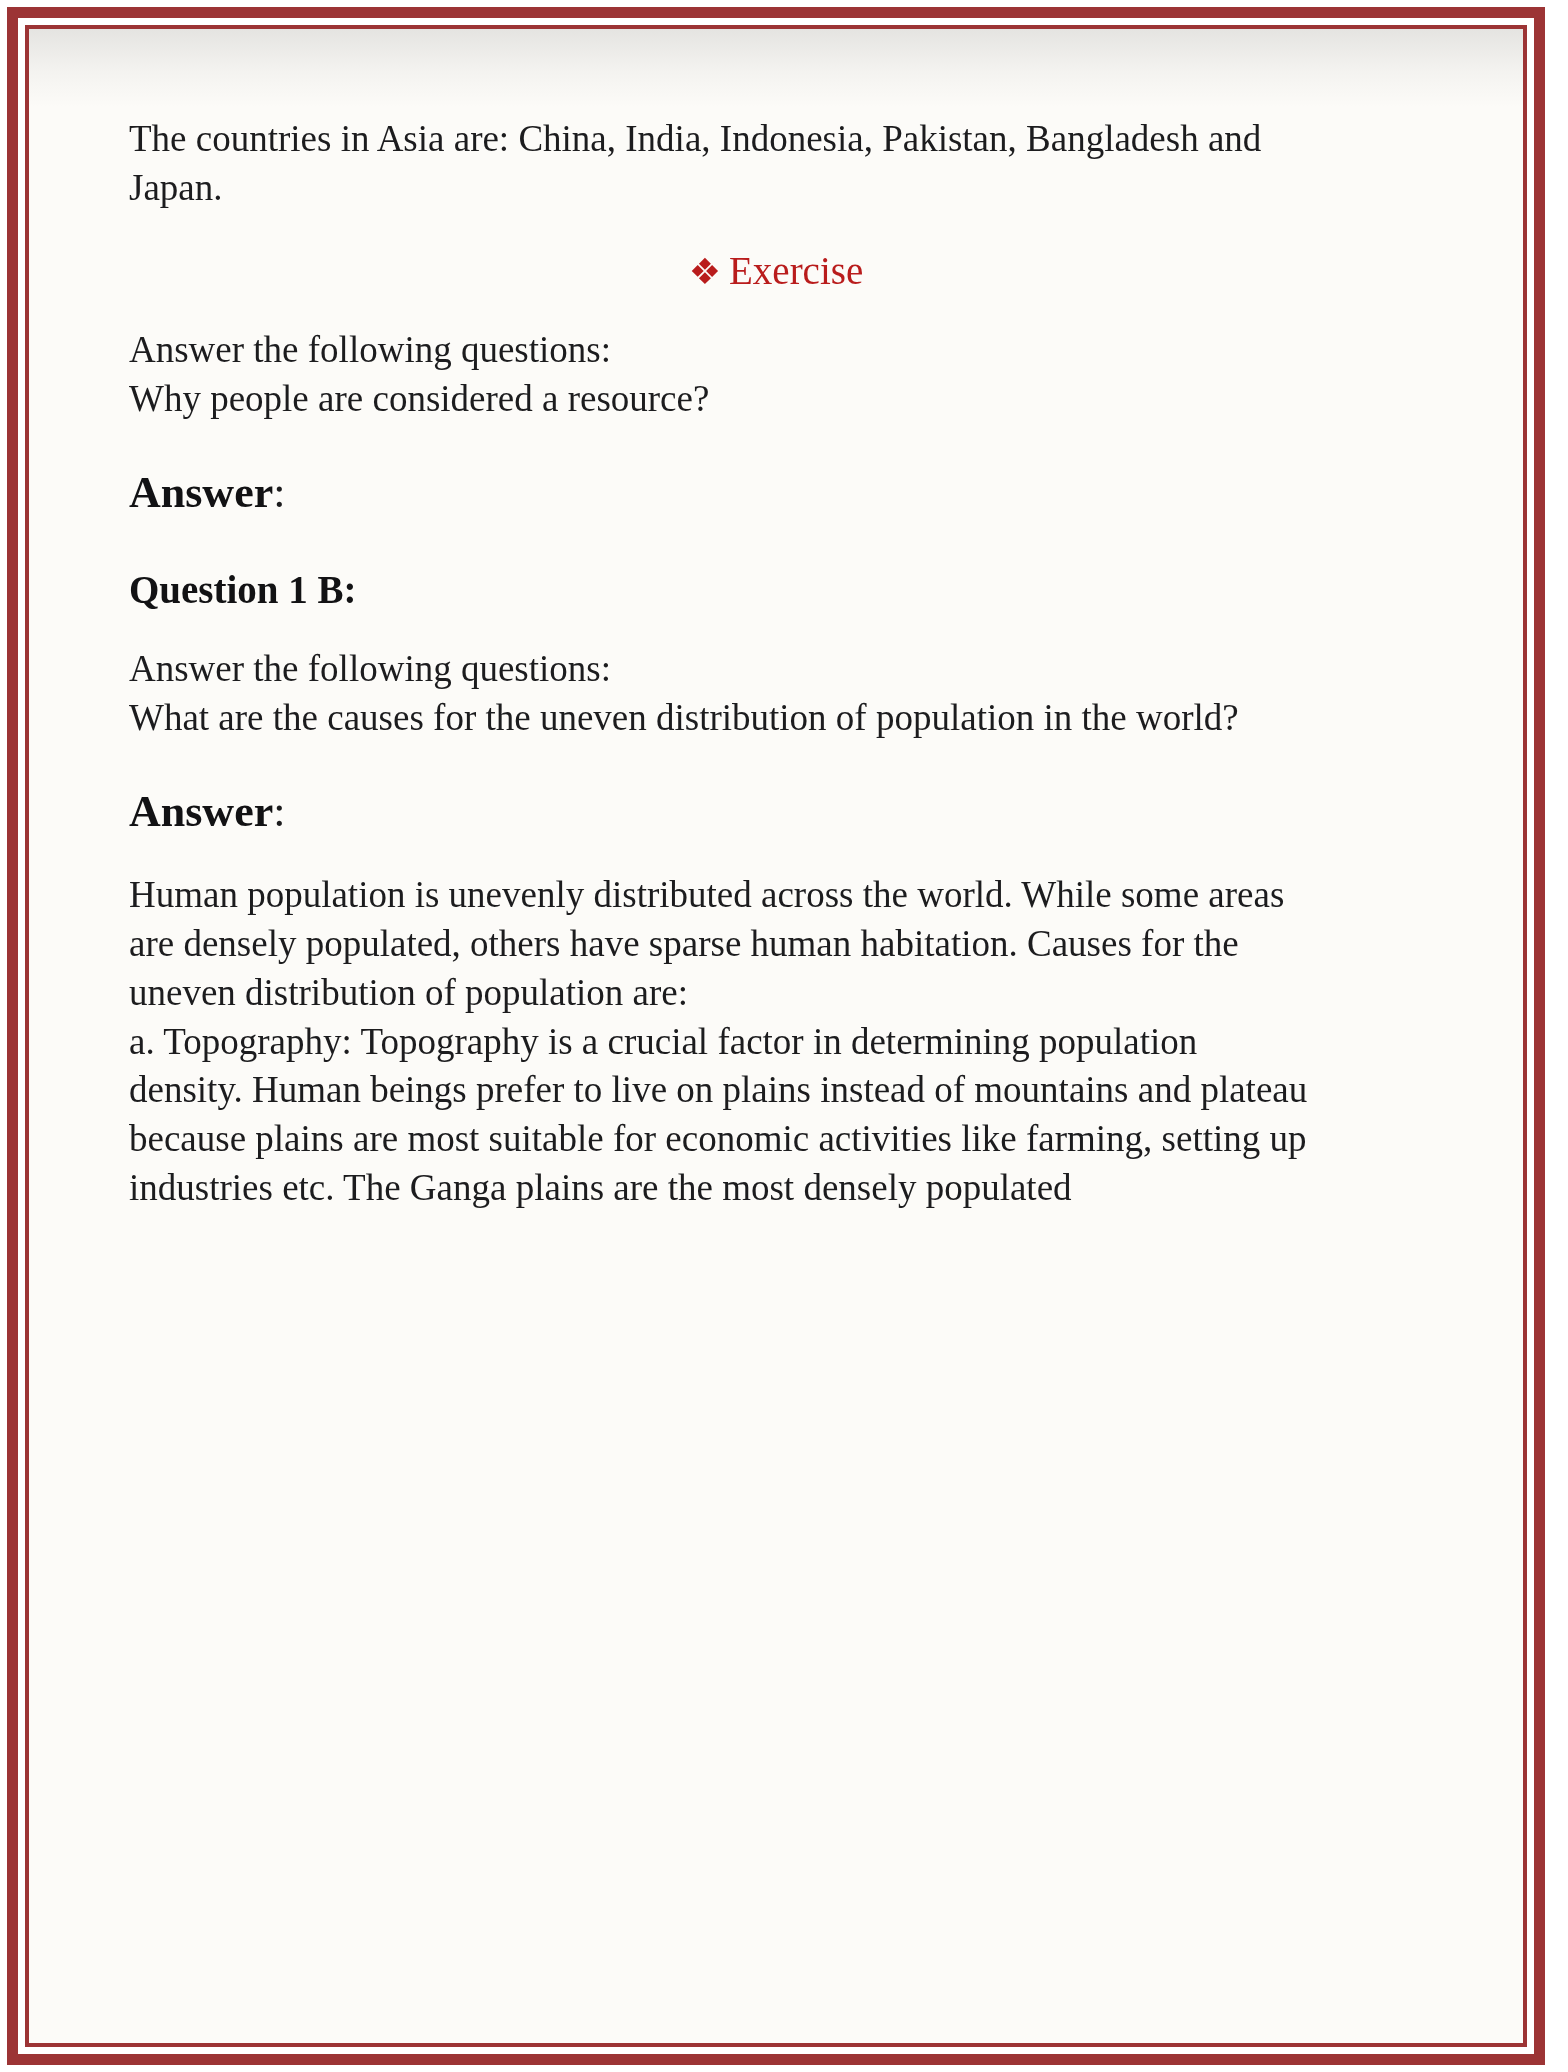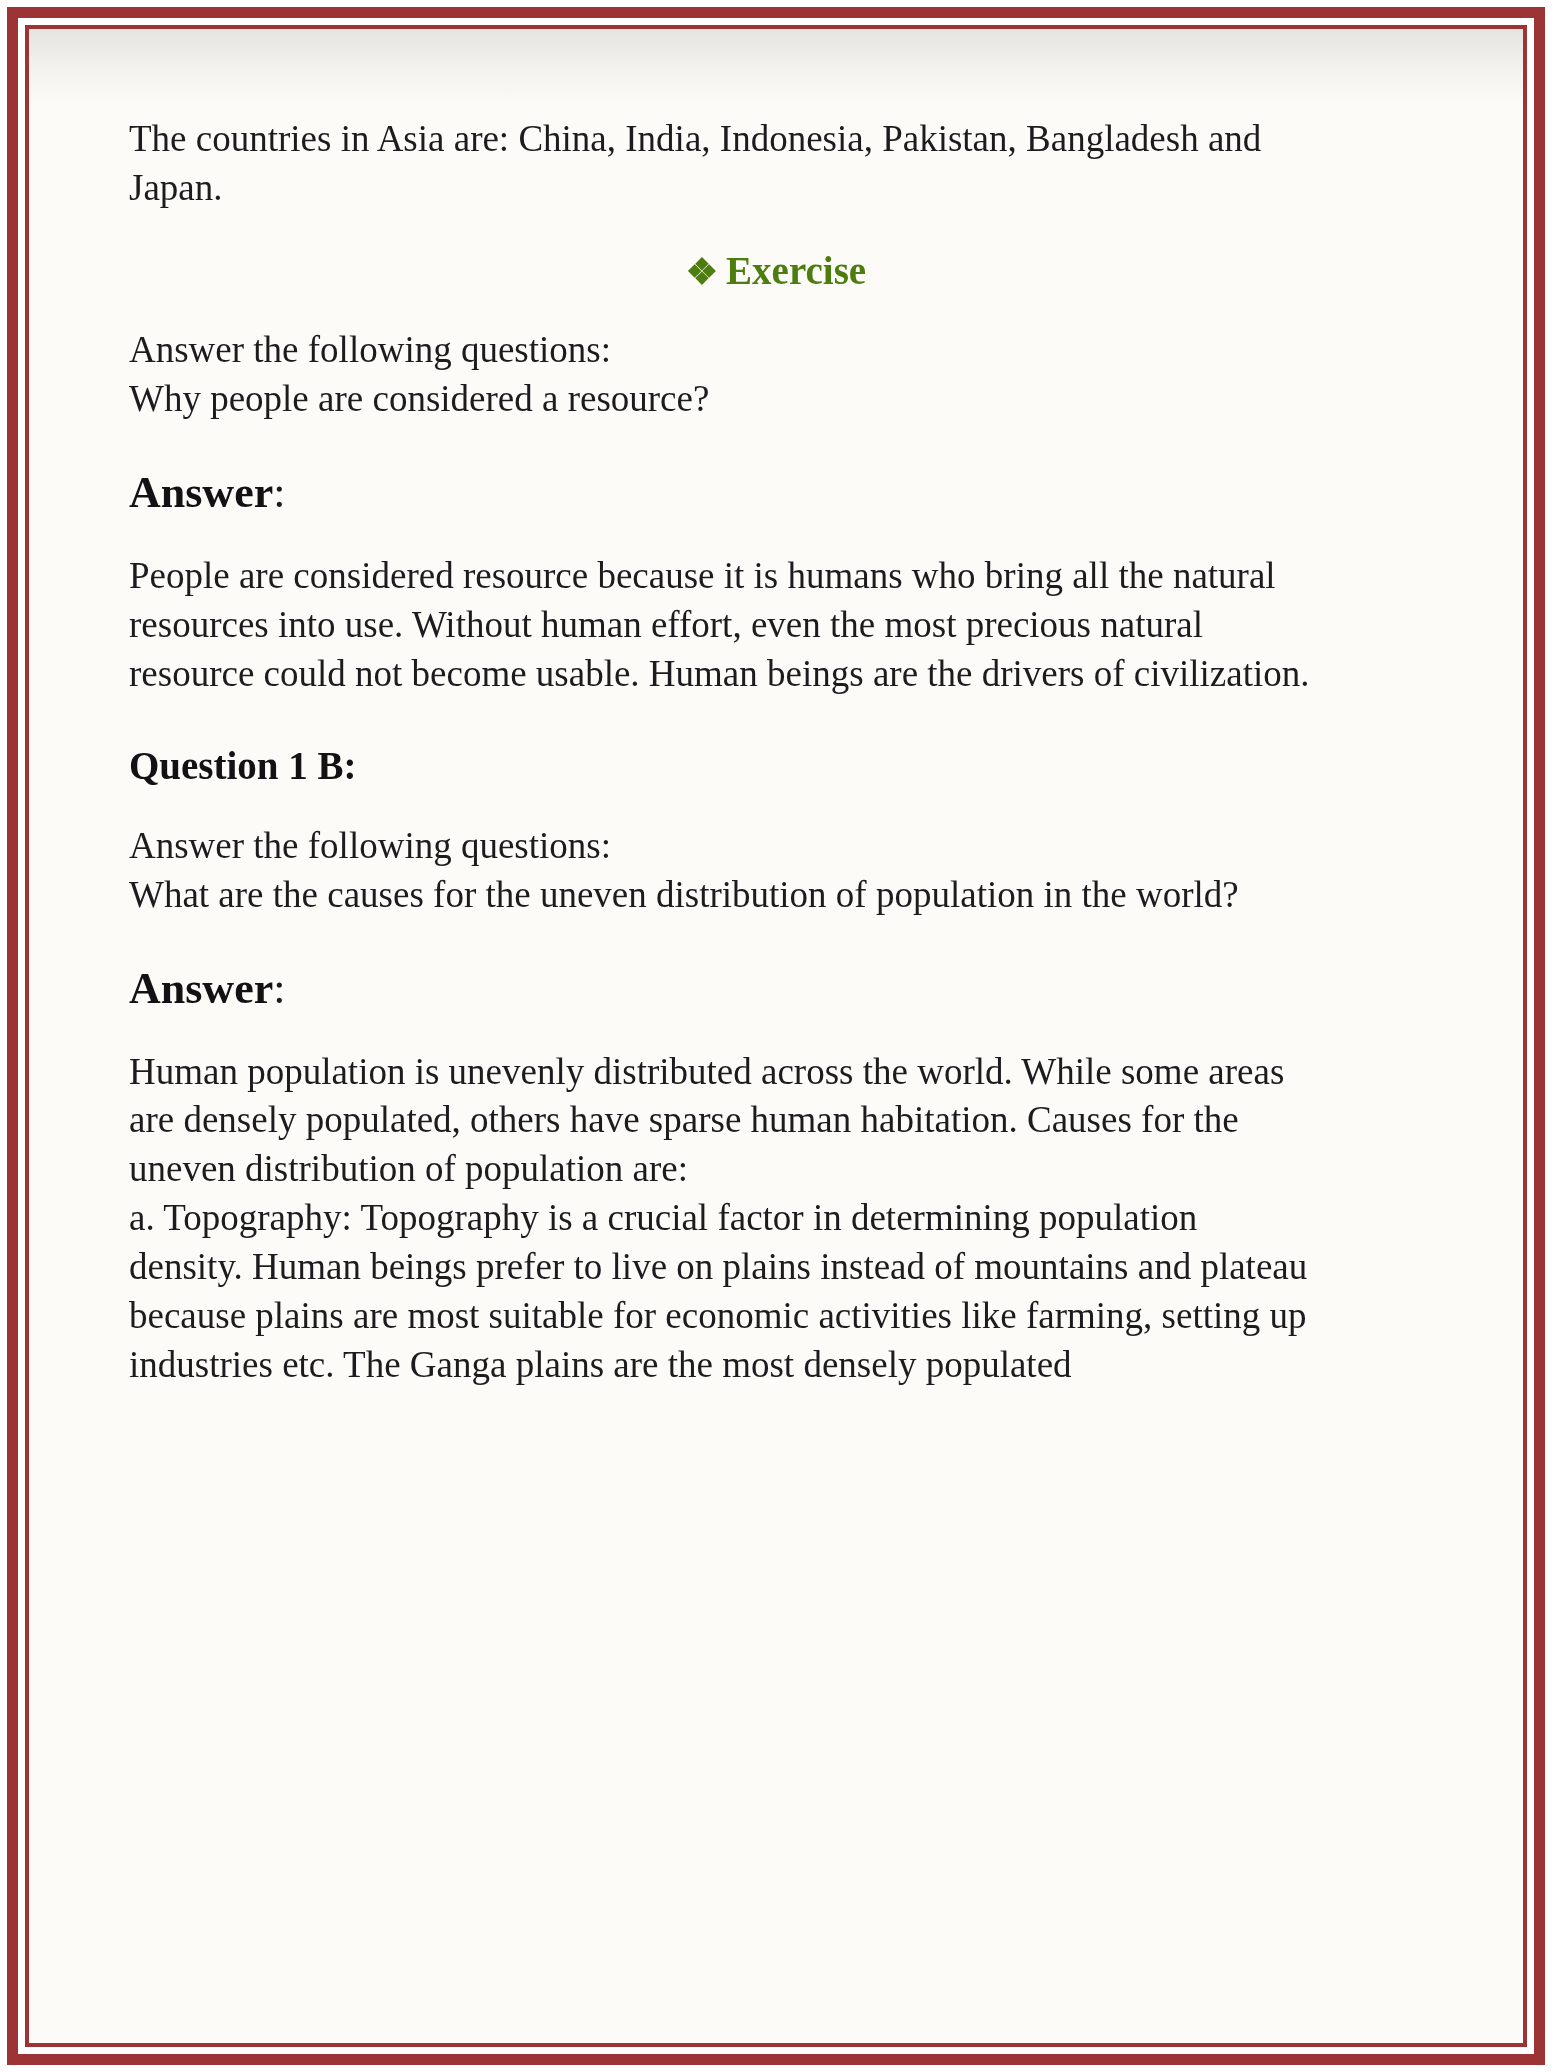--- a/index.html
+++ b/index.html
@@ -48,22 +48,22 @@
   }
   .body-text {
     margin: 0 0 32px 0;
     max-width: 1190px;
     white-space: pre-line;
   }
   .exercise {
     margin: 6px 0 30px 0;
     text-align: center;
     font-size: 39px;
-    font-weight: bold;
-    color: #4d7c0f;
+    font-weight: normal;
+    color: #b91c1c;
   }
   .exercise .diamond {
     margin-right: 8px;
     font-size: 36px;
   }
   .q-heading {
     margin: 42px 0 30px 0;
     font-size: 39px;
     font-weight: bold;
     color: #121214;
@@ -95,21 +95,20 @@
 
         <section>
 
           <p class="body-text">Answer the following questions:
 Why people are considered a resource?</p>
 
           <p class="answer-line">
             <span class="answer-word">Answer</span><span>:</span>
           </p>
 
-          <p class="body-text">People are considered resource because it is humans who bring all the natural resources into use. Without human effort, even the most precious natural resource could not become usable. Human beings are the drivers of civilization.</p>
         </section>
 
         <section>
           <h3 class="q-heading">Question 1 B:</h3>
 
           <p class="body-text">Answer the following questions:
 What are the causes for the uneven distribution of population in the world?</p>
 
           <p class="answer-line">
             <span class="answer-word">Answer</span><span>:</span>

